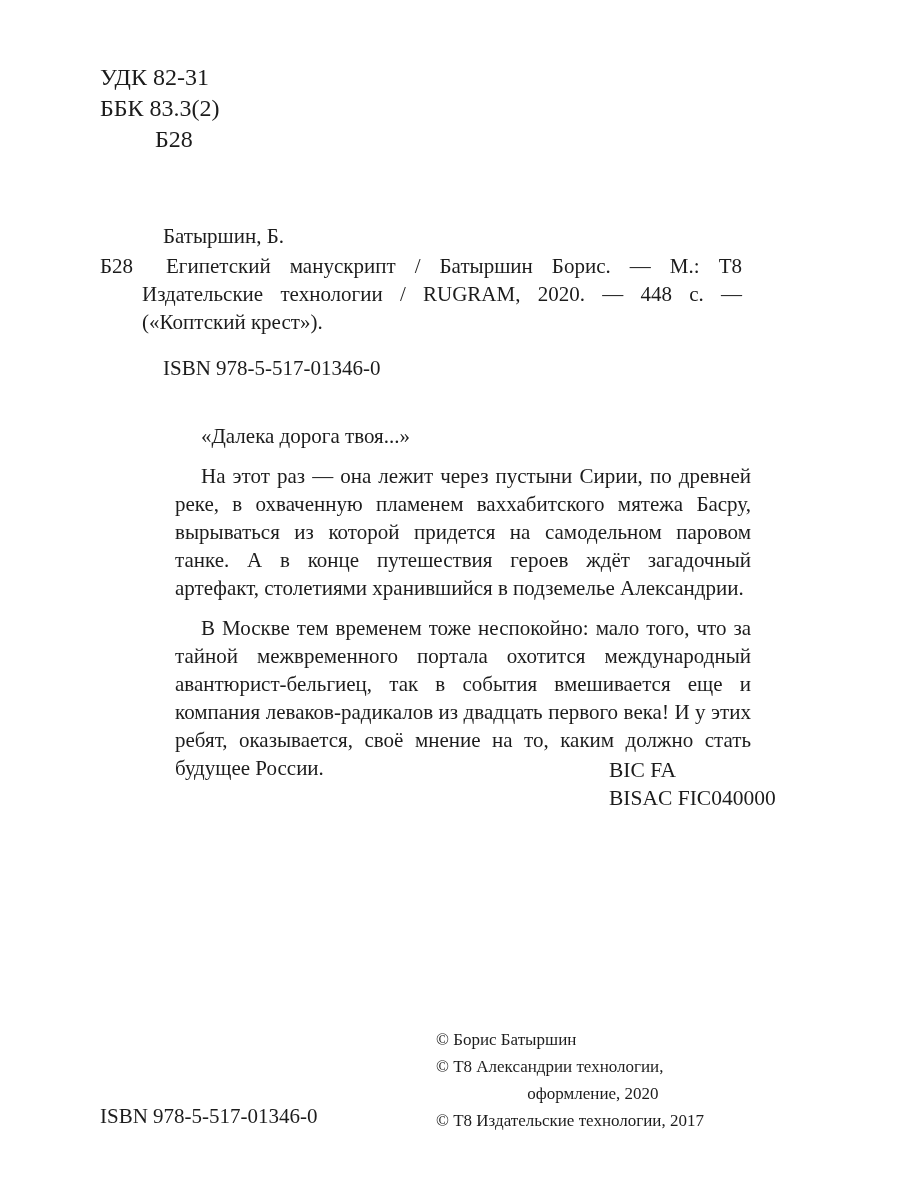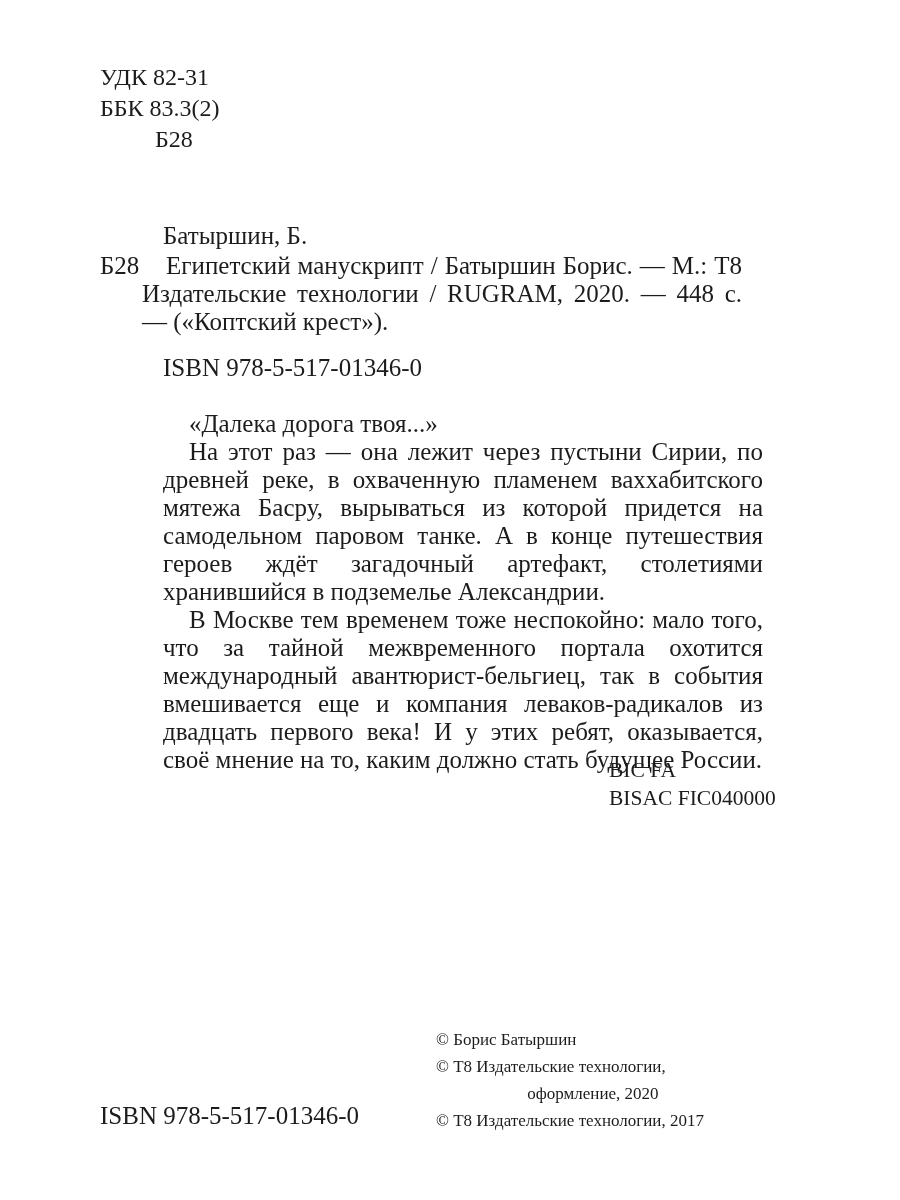--- a/index.html
+++ b/index.html
@@ -8,21 +8,21 @@
   }
   body {
     width: 900px;
     height: 1200px;
     position: relative;
     background: #ffffff;
     font-family: "Liberation Serif", "DejaVu Serif", serif;
     color: #1c1c1c;
   }
   .abs { position: absolute; }
-  .t { font-size: 25px; line-height: 28px; }
+  .t { font-size: 21px; line-height: 28px; }
 
   #classification-block {
     left: 100px;
     top: 62px;
     font-size: 24px;
     line-height: 31px;
   }
   #author-sign-code { margin-left: 55px; }
 
   #author-heading {
@@ -52,21 +52,21 @@
     top: 354px;
   }
 
   #annotation {
     left: 163px;
     top: 410px;
     width: 600px;
     text-align: justify;
   }
   #annotation p {
-    margin: 0;
+    margin: 12px;
     text-indent: 26px;
   }
 
   #bic-block {
     left: 590px;
     top: 756px;
     font-size: 21.5px;
     line-height: 28px;
     margin-left: 19px;
   }
@@ -108,18 +108,18 @@
   <p>В Москве тем временем тоже неспокойно: мало того, что за тайной межвременного портала охотится международный авантюрист-бельгиец, так в события вмешивается еще и компания леваков-радикалов из двадцать первого века! И у этих ребят, оказывается, своё мнение на то, каким должно стать будущее России.</p>
 </div>
 
 <div class="abs" id="bic-block">
   <div>BIC FA</div>
   <div>BISAC FIC040000</div>
 </div>
 
 <div class="abs" id="copyright">
   <div>© Борис Батыршин</div>
-  <div>© Т8 Издательские технологии,</div>
+  <div>© Т8 Александрии технологии,</div>
   <div class="copy-indent">оформление, 2020</div>
   <div>© Т8 Издательские технологии, 2017</div>
 </div>
 
 <div class="abs t" id="isbn-bottom">ISBN 978-5-517-01346-0</div>
 
 </body></html>

